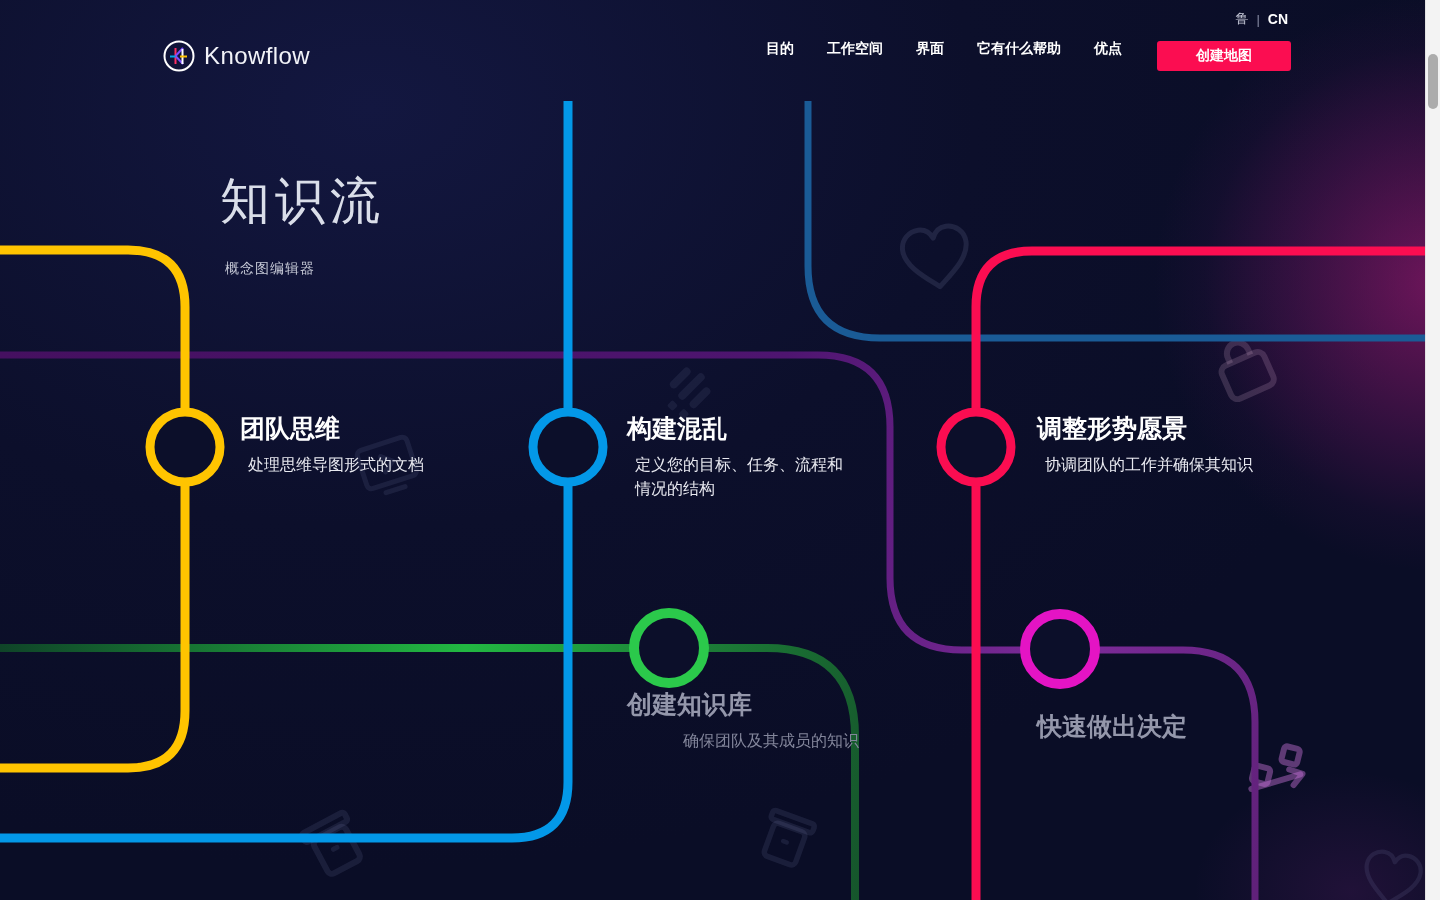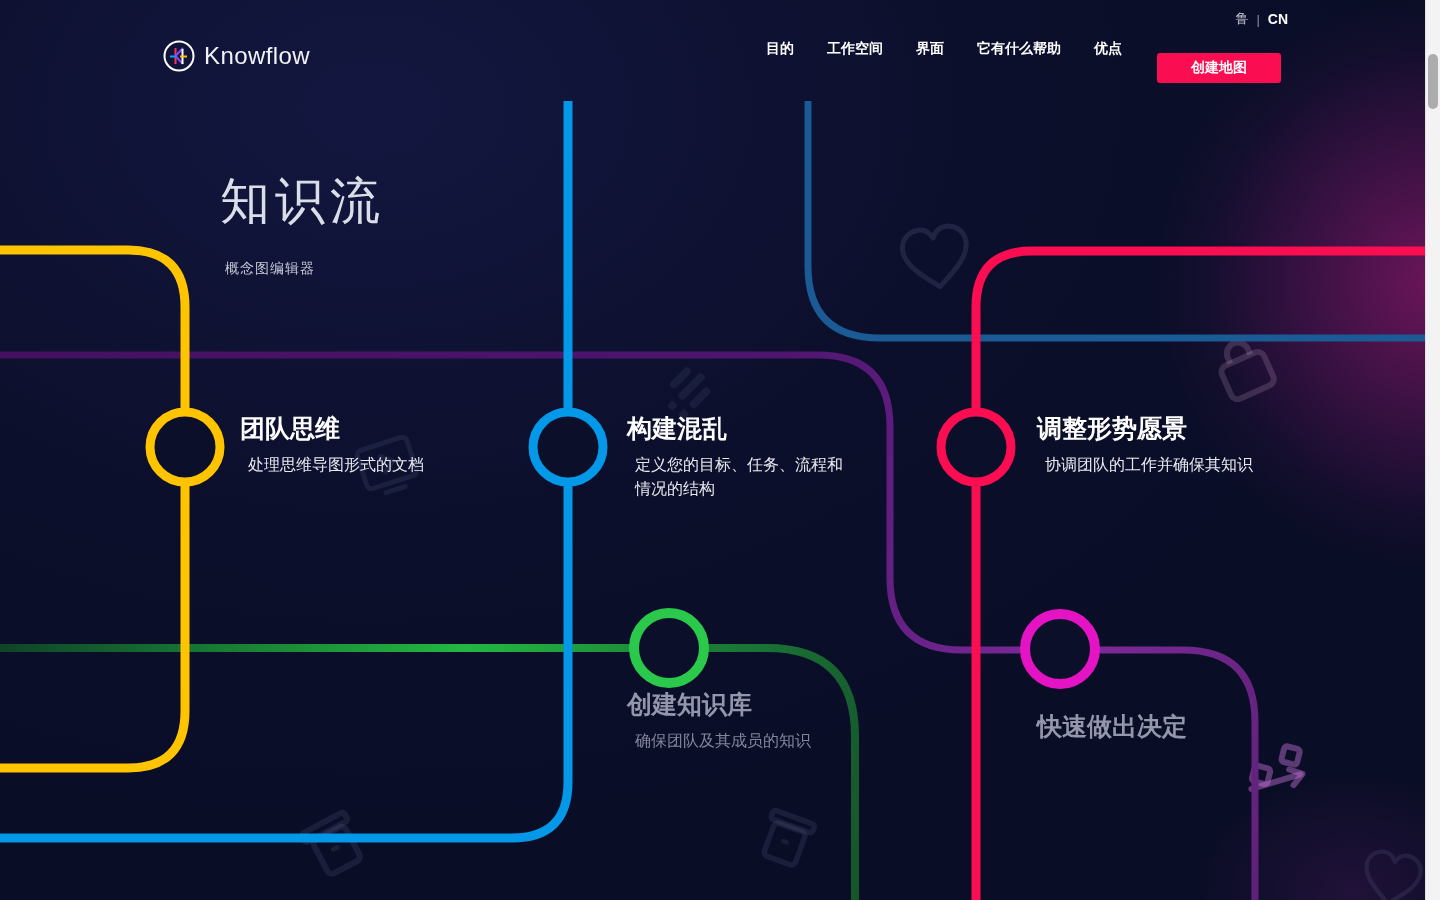--- a/index.html
+++ b/index.html
@@ -17,35 +17,35 @@
   
   .logo{position:absolute;left:163px;top:40px;display:flex;align-items:center;gap:9px;cursor:pointer;}
   .logo-text{color:#F2F3F8;font-size:24px;letter-spacing:.4px;}
   .lang{position:absolute;top:10px;left:1188px;width:100px;display:flex;justify-content:flex-end;
         align-items:center;gap:8px;color:#E8EAF2;font-size:13px;}
   .lang .cur{color:#C9CCDB;cursor:pointer;}
   .lang .div{color:#8A8EA6;}
   .lang .alt{font-weight:bold;color:#FFFFFF;cursor:pointer;font-size:14px;}
   .nav{position:absolute;left:766px;top:40px;display:flex;gap:33px;}
   .nav a{color:#FFFFFF;font-size:14px;font-weight:600;text-decoration:none;white-space:nowrap;cursor:pointer;}
-  .cta{position:absolute;left:1157px;top:41px;width:124px;height:30px;border:none;border-radius:3px;
+  .cta{position:absolute;left:1157px;top:41px;width:134px;height:30px;border:none;border-radius:3px;
        background:#FB0D51;color:#FFFFFF;font-size:14px;font-weight:600;cursor:pointer;
-       font-family:inherit;display:flex;align-items:center;justify-content:center;margin-top:12px;}
+       font-family:inherit;display:flex;align-items:center;justify-content:center;}
 
   
   .hero-title{position:absolute;left:220px;top:168px;color:#DADEE9;font-size:50px;
       font-weight:100;letter-spacing:5px;}
   .hero-sub{position:absolute;left:225px;top:260px;color:#C6C9D6;font-size:14px;letter-spacing:1px;}
 
   
   .feat{position:absolute;font-family:Liberation Mono, monospace;}
   .feat .t{font-size:25px;font-weight:bold;color:#FFFFFF;margin:0 0 9px 0;}
   .feat .d{font-size:16px;line-height:24px;color:#E8E9F0;margin:8px;}
   .feat.dim .t{color:#9497AB;}
-  .feat.dim .d{color:#83869B;}
+  .feat.dim .d{color:#83869B;text-align:right;}
   .f-team{left:240px;top:412px;width:220px;}
   .f-structure{left:627px;top:412px;width:236px;}
   .f-vision{left:1037px;top:412px;width:260px;}
   .f-knowledge{left:627px;top:688px;width:240px;}
   .f-decisions{left:1037px;top:710px;width:260px;}
 
   
   .scrollbar{position:absolute;right:0;top:0;width:14px;height:900px;background:#F3F3F3;border-left:1px solid #E3E3E3;}
   .scroll-thumb{position:absolute;left:2px;top:54px;width:10px;height:55px;background:#ACACAC;border-radius:6px;cursor:pointer;}
 </style>

